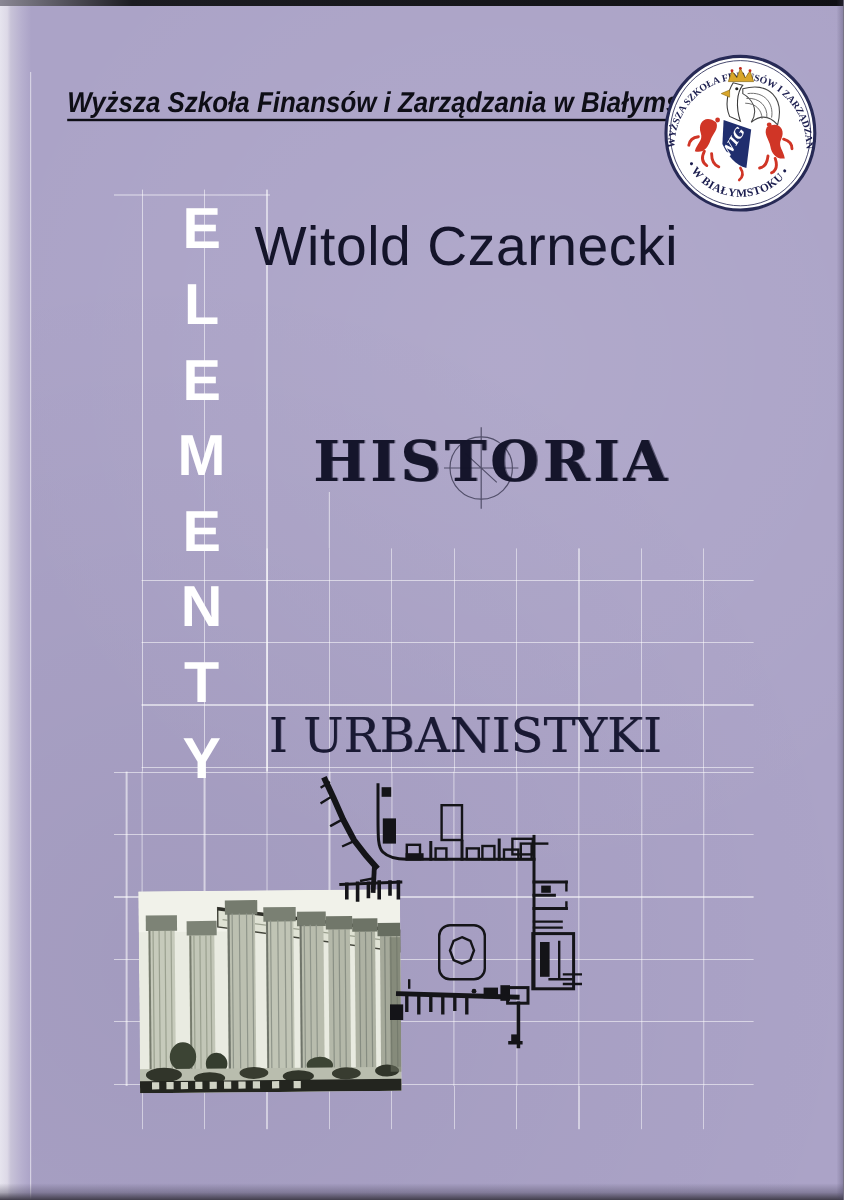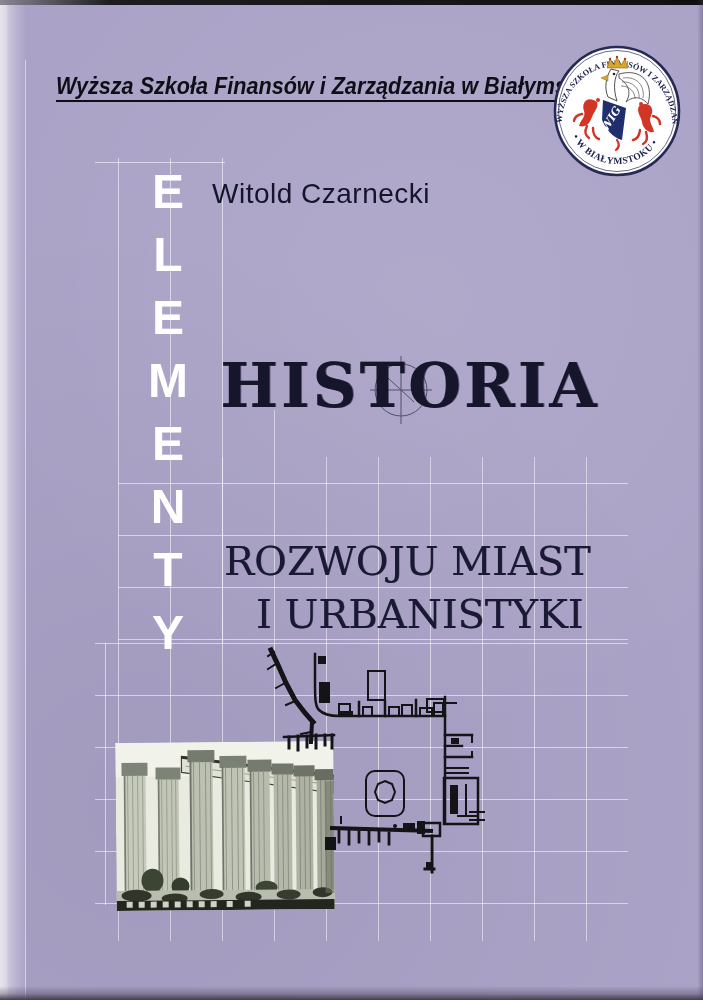--- a/index.html
+++ b/index.html
@@ -45,41 +45,41 @@
   .publisher{
     position:absolute;left:56px;top:72px;width:540px;
     font-size:24px;font-weight:bold;font-style:italic;color:#0e0e16;
     letter-spacing:0px;white-space:nowrap;
     transform:scaleX(0.9);transform-origin:left center;
     text-decoration:underline;text-decoration-thickness:2px;text-underline-offset:6px;
     z-index:10;
   }
   .author{
     position:absolute;left:212px;top:178px;width:320px;
-    font-size:28px;color:#14142a;letter-spacing:0.5px;white-space:nowrap;z-index:10;
+    font-size:46px;color:#14142a;letter-spacing:0.5px;white-space:nowrap;z-index:10;
   }
   .vword{
     position:absolute;left:142px;top:160px;width:52px;text-align:center;
     font-size:48px;font-weight:800;color:#ffffff;line-height:63px;z-index:10;
   }
   .vword span{display:block;height:63px;}
   .title{
     position:absolute;left:158px;top:348px;width:504px;text-align:center;
     font-family:"DejaVu Serif","Liberation Serif",serif;font-weight:700;
-    font-size:61px;line-height:76px;letter-spacing:3px;color:#15152b;
+    font-size:47px;line-height:76px;letter-spacing:3px;color:#15152b;
     text-shadow:1px 0 0 rgba(21,21,43,0.55);z-index:10;white-space:nowrap;
   }
   .title-deco{position:absolute;left:368px;top:350px;z-index:11;opacity:0.6;}
   .subtitle{
     position:absolute;left:224px;width:420px;
     font-family:"DejaVu Serif","Liberation Serif",serif;font-weight:400;
     font-size:40px;line-height:44px;color:#191933;letter-spacing:0px;
     text-shadow:0.5px 0 0 rgba(25,25,51,0.5);z-index:10;white-space:nowrap;
   }
-  .sub1{top:486px;}.sub2{top:539px;}.sub3{top:592px;margin-left:32px;}
+  .sub1{top:486px;}.sub2{top:539px;}.sub3{top:592px;}
   .logo{position:absolute;left:551px;top:44px;width:132px;height:134px;z-index:12;}
   .photo{position:absolute;left:116px;top:742px;width:218px;height:168px;
     transform:rotate(-0.5deg);z-index:8;}
   .plan{position:absolute;left:255px;top:640px;width:240px;height:245px;z-index:9;}
 </style>
 </head>
 <body>
 
 <div class="cover">
   <div class="mottle"></div>
@@ -148,21 +148,20 @@
     <span>T</span>
     <span>Y</span>
   </div>
 
   <div class="title">HISTORIA</div>
   <svg class="title-deco" width="66" height="78" viewBox="0 0 66 78">
     <circle cx="33" cy="40" r="26" fill="none" stroke="#15152b" stroke-width="1"></circle>
     <path d="M2,40 H64 M33,6 V74 M20,28 L46,52" fill="none" stroke="#15152b" stroke-width="1"></path>
   </svg>
 
-  <div class="subtitle sub2">ROZWOJU MIAST</div>
   <div class="subtitle sub3">I URBANISTYKI</div>
 
   <svg class="photo" viewBox="0 0 218 168">
     <rect x="0" y="0" width="218" height="168" fill="#e9ebe1"></rect>
     <rect x="0" y="0" width="218" height="34" fill="#f1f2ea"></rect>
 
     <polygon points="66,14 218,34 218,52 66,30" fill="#dfe2d4" stroke="#44463c" stroke-width="1.2"></polygon>
     <path d="M66,15 L218,35" stroke="#2e2f28" stroke-width="2.6" fill="none"></path>
     <path d="M70,24 L218,44" stroke="#9ba08f" stroke-width="1" fill="none"></path>
 

